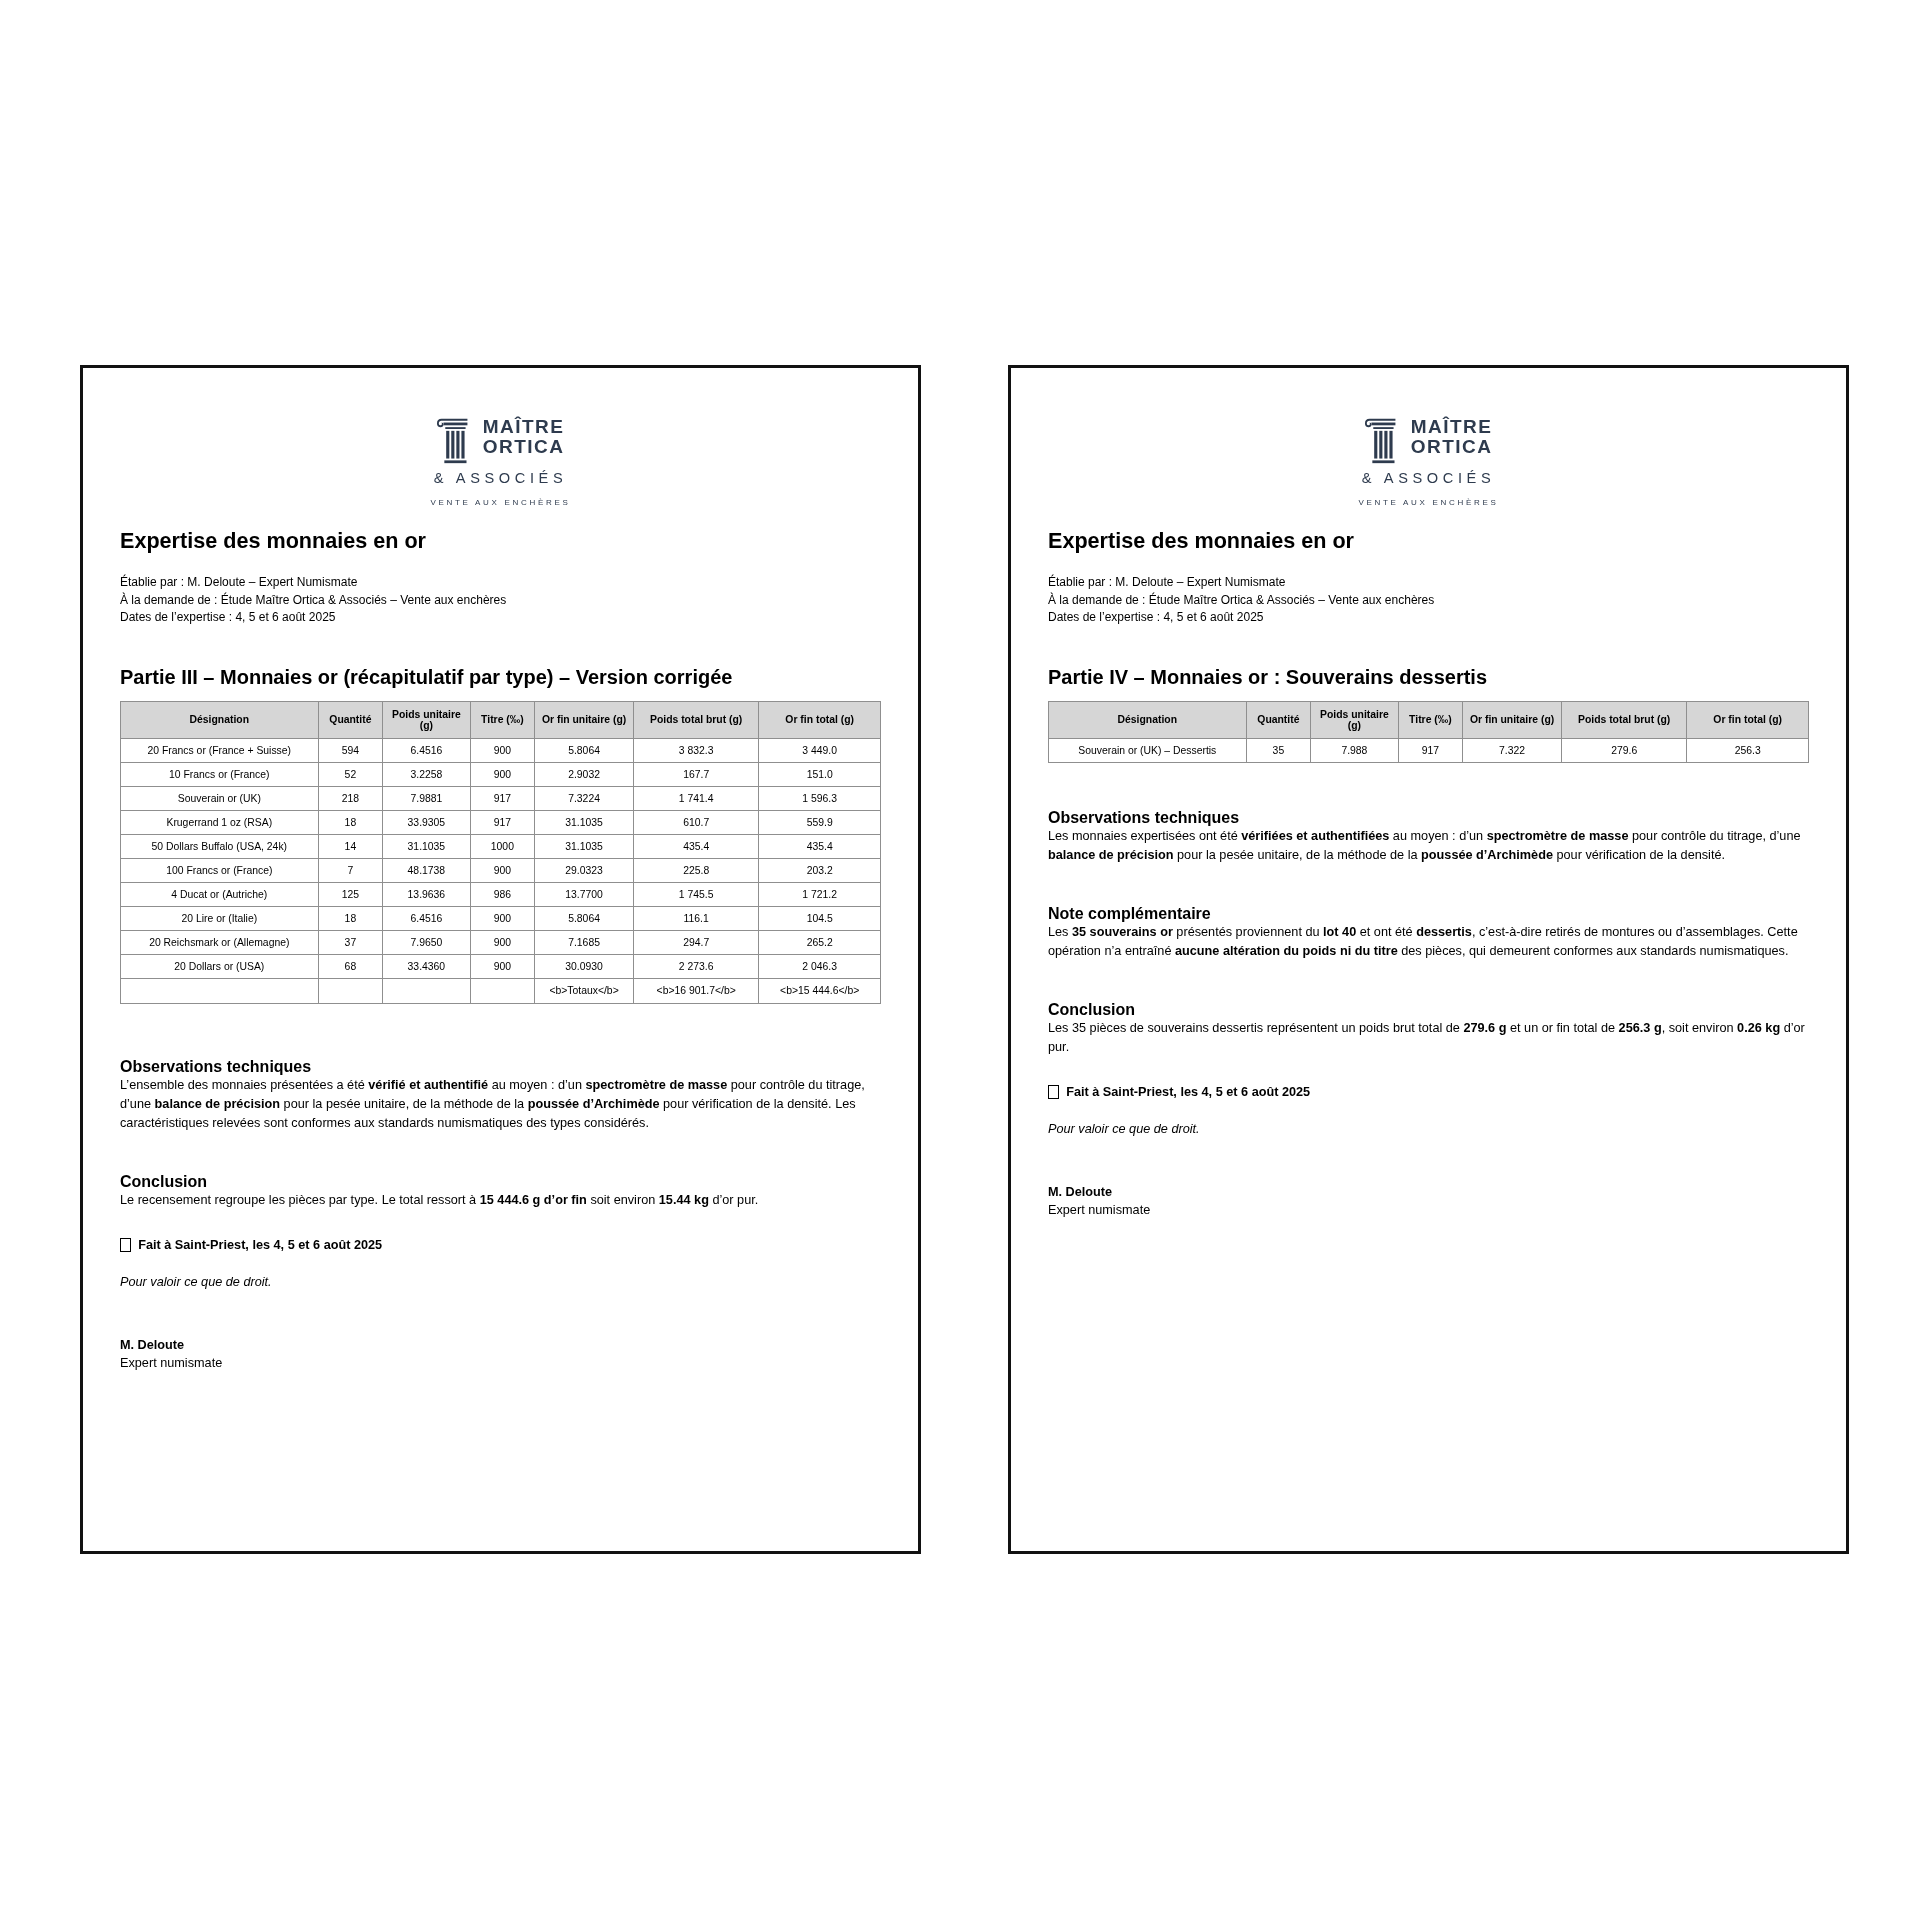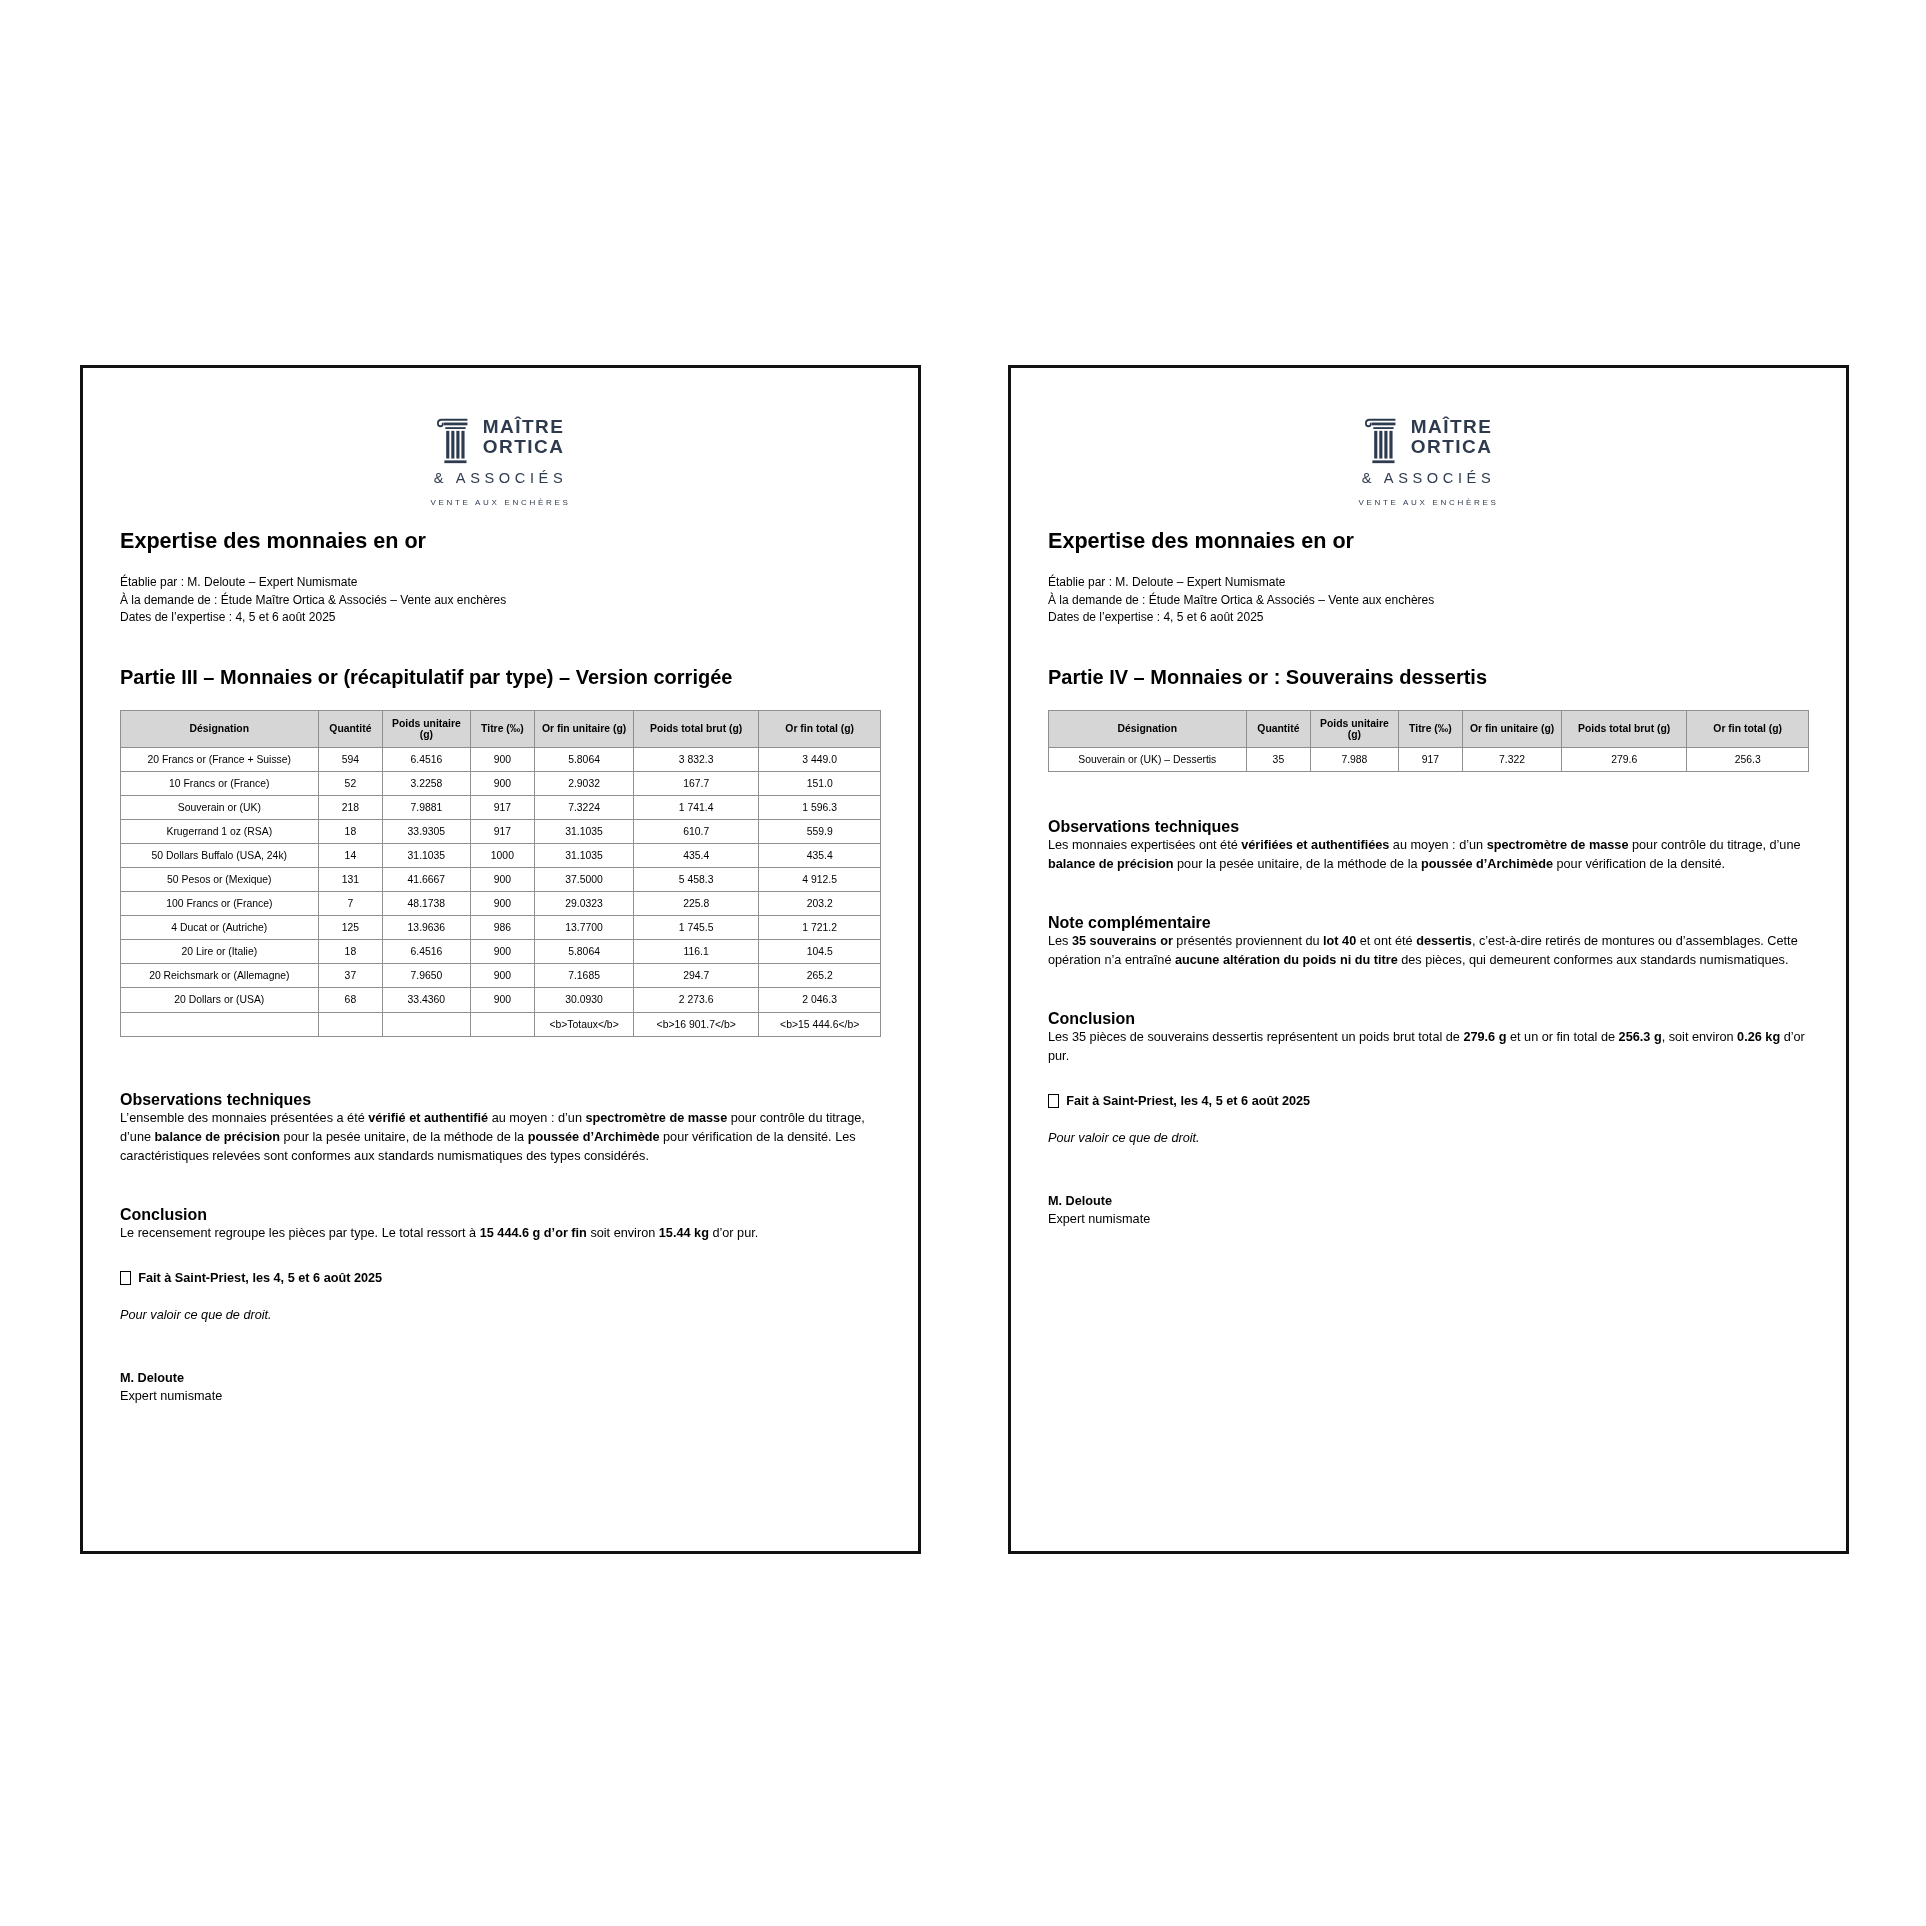--- a/index.html
+++ b/index.html
@@ -26,21 +26,21 @@
 
   .title{font-size:21.6px;font-weight:bold;margin:21.6px 0 0 0;}
   .meta{margin-top:20px;font-size:12px;line-height:1.45;}
   .section-heading{font-size:20px;font-weight:bold;margin:39px 0 0 0;}
   .h2{font-size:16px;font-weight:bold;margin:0;}
   .mt-obs1{margin-top:54px;}
   .mt-obs2{margin-top:46px;}
   .mt-sec{margin-top:40px;}
 
   table.coins{
-    width:100%;border-collapse:collapse;margin-top:21px;
+    width:100%;border-collapse:collapse;margin-top:12px;
     font-size:10.4px;table-layout:fixed;
   }
   table.coins th{
     background:var(--table_header_bg,#d6d6d6);font-weight:bold;
     border:0.8px solid #8f8f8f;padding:7px 2.3px;text-align:center;
   }
   table.coins td{
     border:0.8px solid #8f8f8f;padding:5.4px 2.3px;text-align:center;height:12.3px;
   }
 
@@ -149,29 +149,20 @@
         <tr>
           <td>50 Dollars Buffalo (USA, 24k)</td>
           <td>14</td>
           <td>31.1035</td>
           <td>1000</td>
           <td>31.1035</td>
           <td>435.4</td>
           <td>435.4</td>
         </tr>
         <tr>
-          <td>50 Pesos or (Mexique)</td>
-          <td>131</td>
-          <td>41.6667</td>
-          <td>900</td>
-          <td>37.5000</td>
-          <td>5 458.3</td>
-          <td>4 912.5</td>
-        </tr>
-        <tr>
           <td>100 Francs or (France)</td>
           <td>7</td>
           <td>48.1738</td>
           <td>900</td>
           <td>29.0323</td>
           <td>225.8</td>
           <td>203.2</td>
         </tr>
         <tr>
           <td>4 Ducat or (Autriche)</td>

